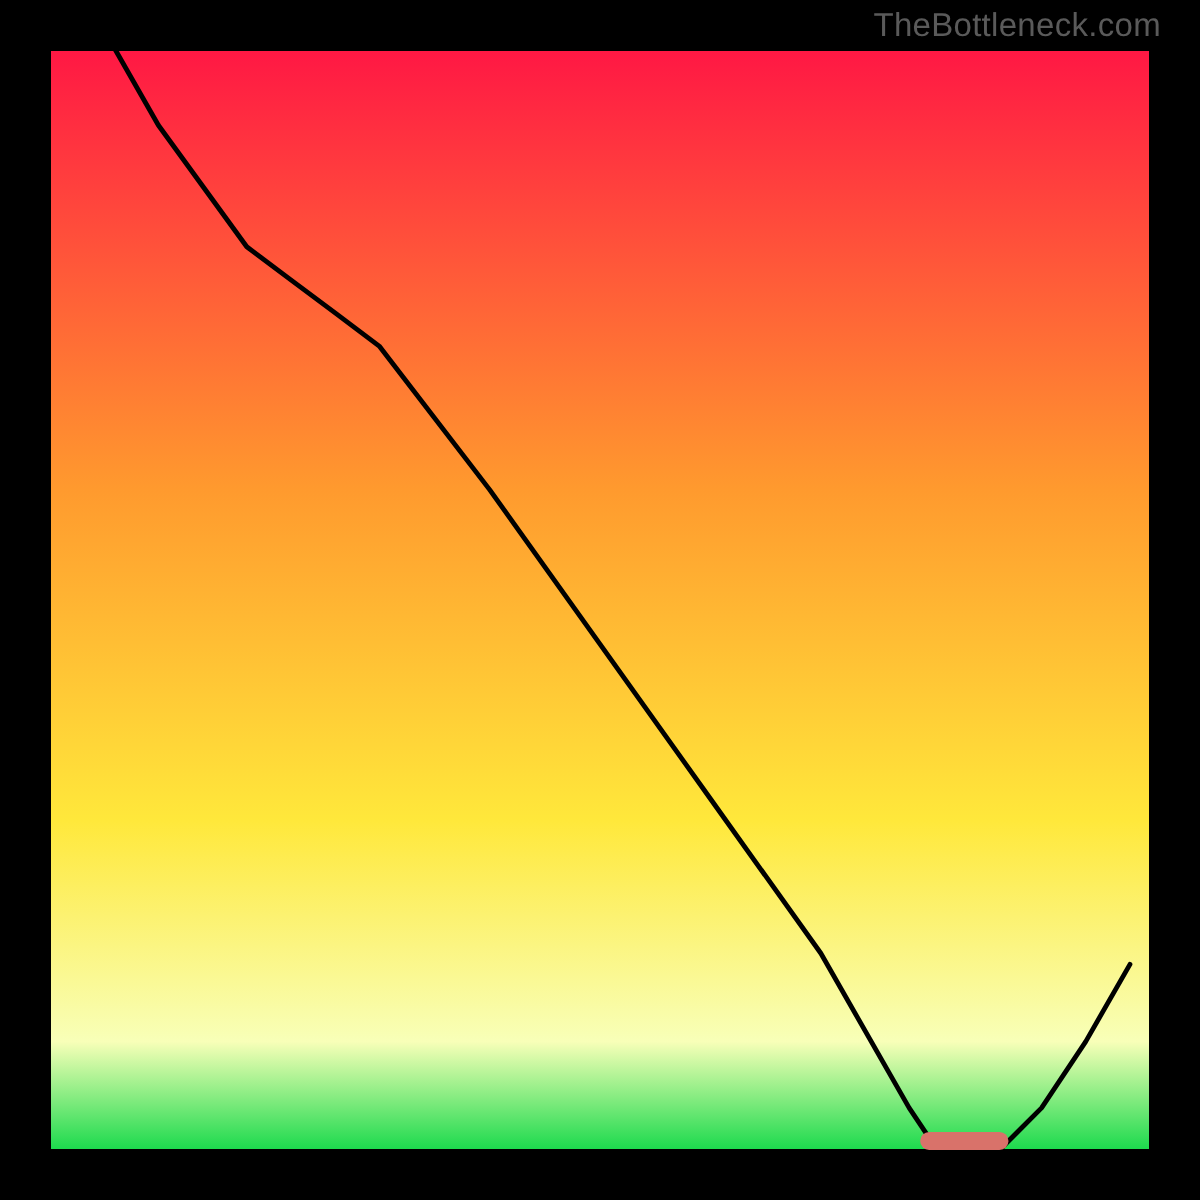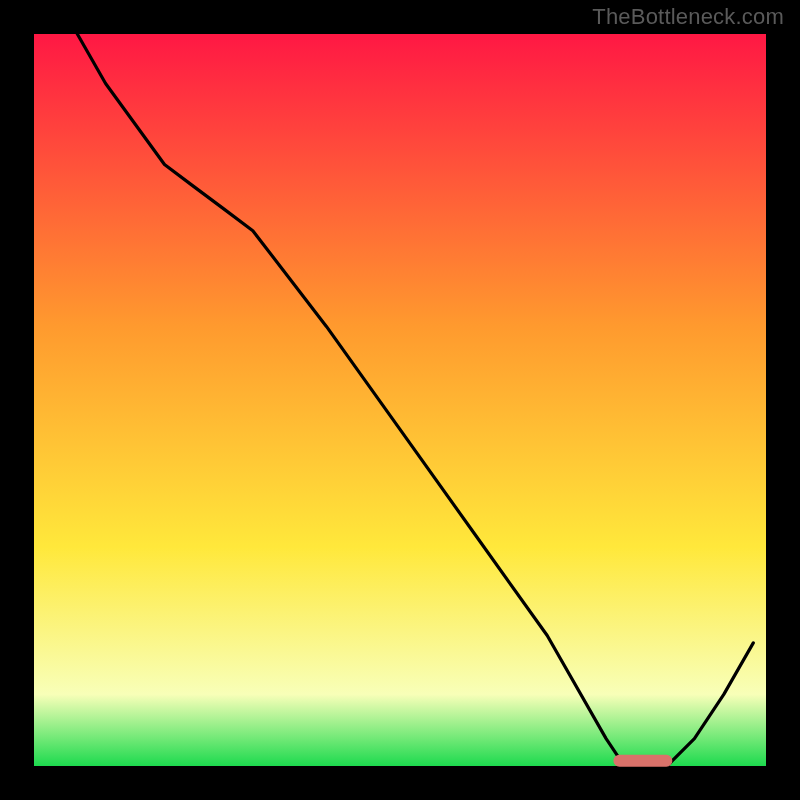--- a/index.html
+++ b/index.html
@@ -12,21 +12,21 @@
     font-family: Arial, Helvetica, sans-serif;
   }
   .stage {
     position: relative;
     width: 800px;
     height: 800px;
   }
   .watermark {
     position: absolute;
     top: 4px;
-    right: 16px;
+    right: 26px;
     color: #5a5a5a;
     font-size: 22px;
     font-weight: 500;
     letter-spacing: 0.2px;
     z-index: 4;
   }
   svg.plot {
     position: absolute;
     left: 0;
     top: 0;

